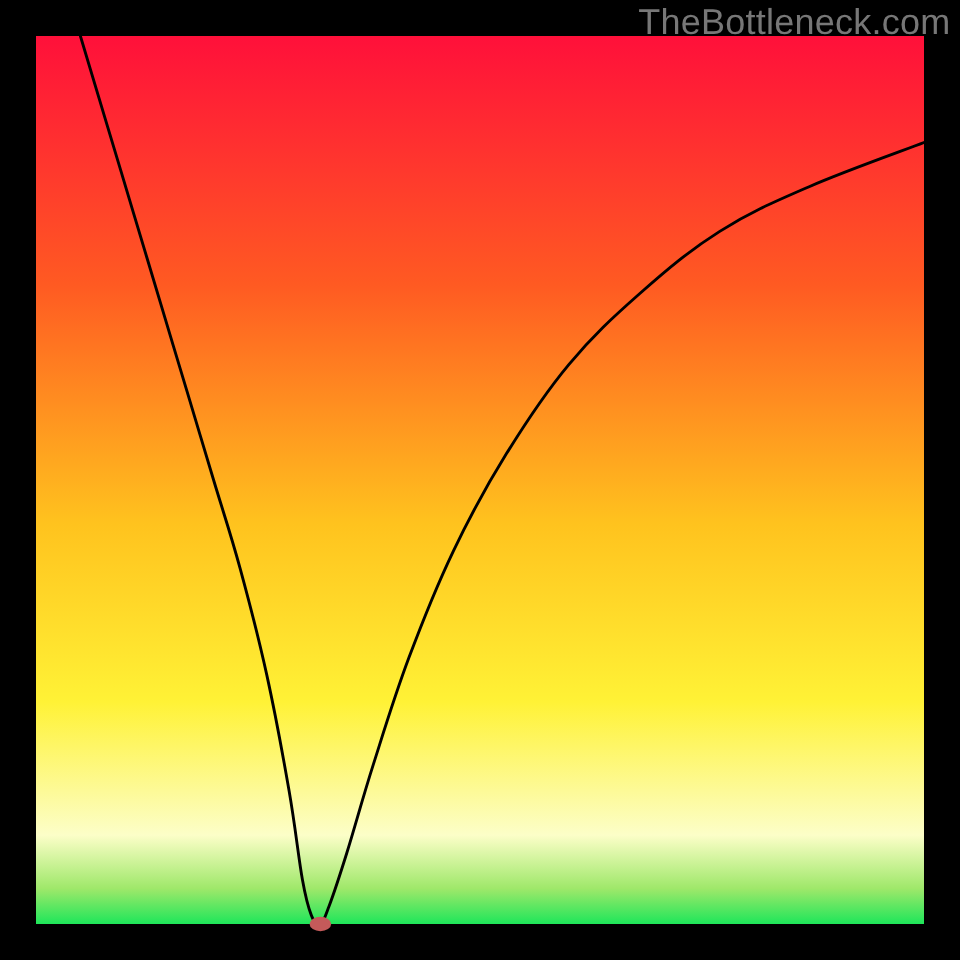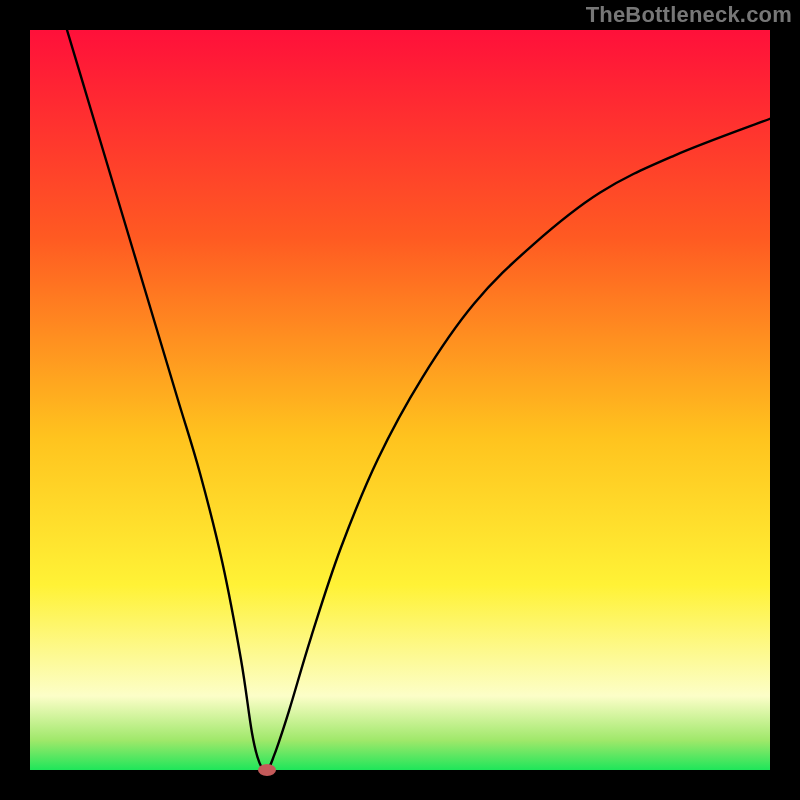--- a/index.html
+++ b/index.html
@@ -15,22 +15,22 @@
     position: relative;
     width: 800px;
     height: 800px;
     background: #000;
   }
   .watermark {
     position: absolute;
     top: 2px;
     right: 8px;
     color: #777;
-    font-size: 22px;
-    font-weight: 700;
+    font-size: 30px;
+    font-weight: 400;
     letter-spacing: 0.2px;
     z-index: 10;
   }
   .plot {
     position: absolute;
     left: 30px;
     top: 30px;
     width: 740px;
     height: 740px;
   }

